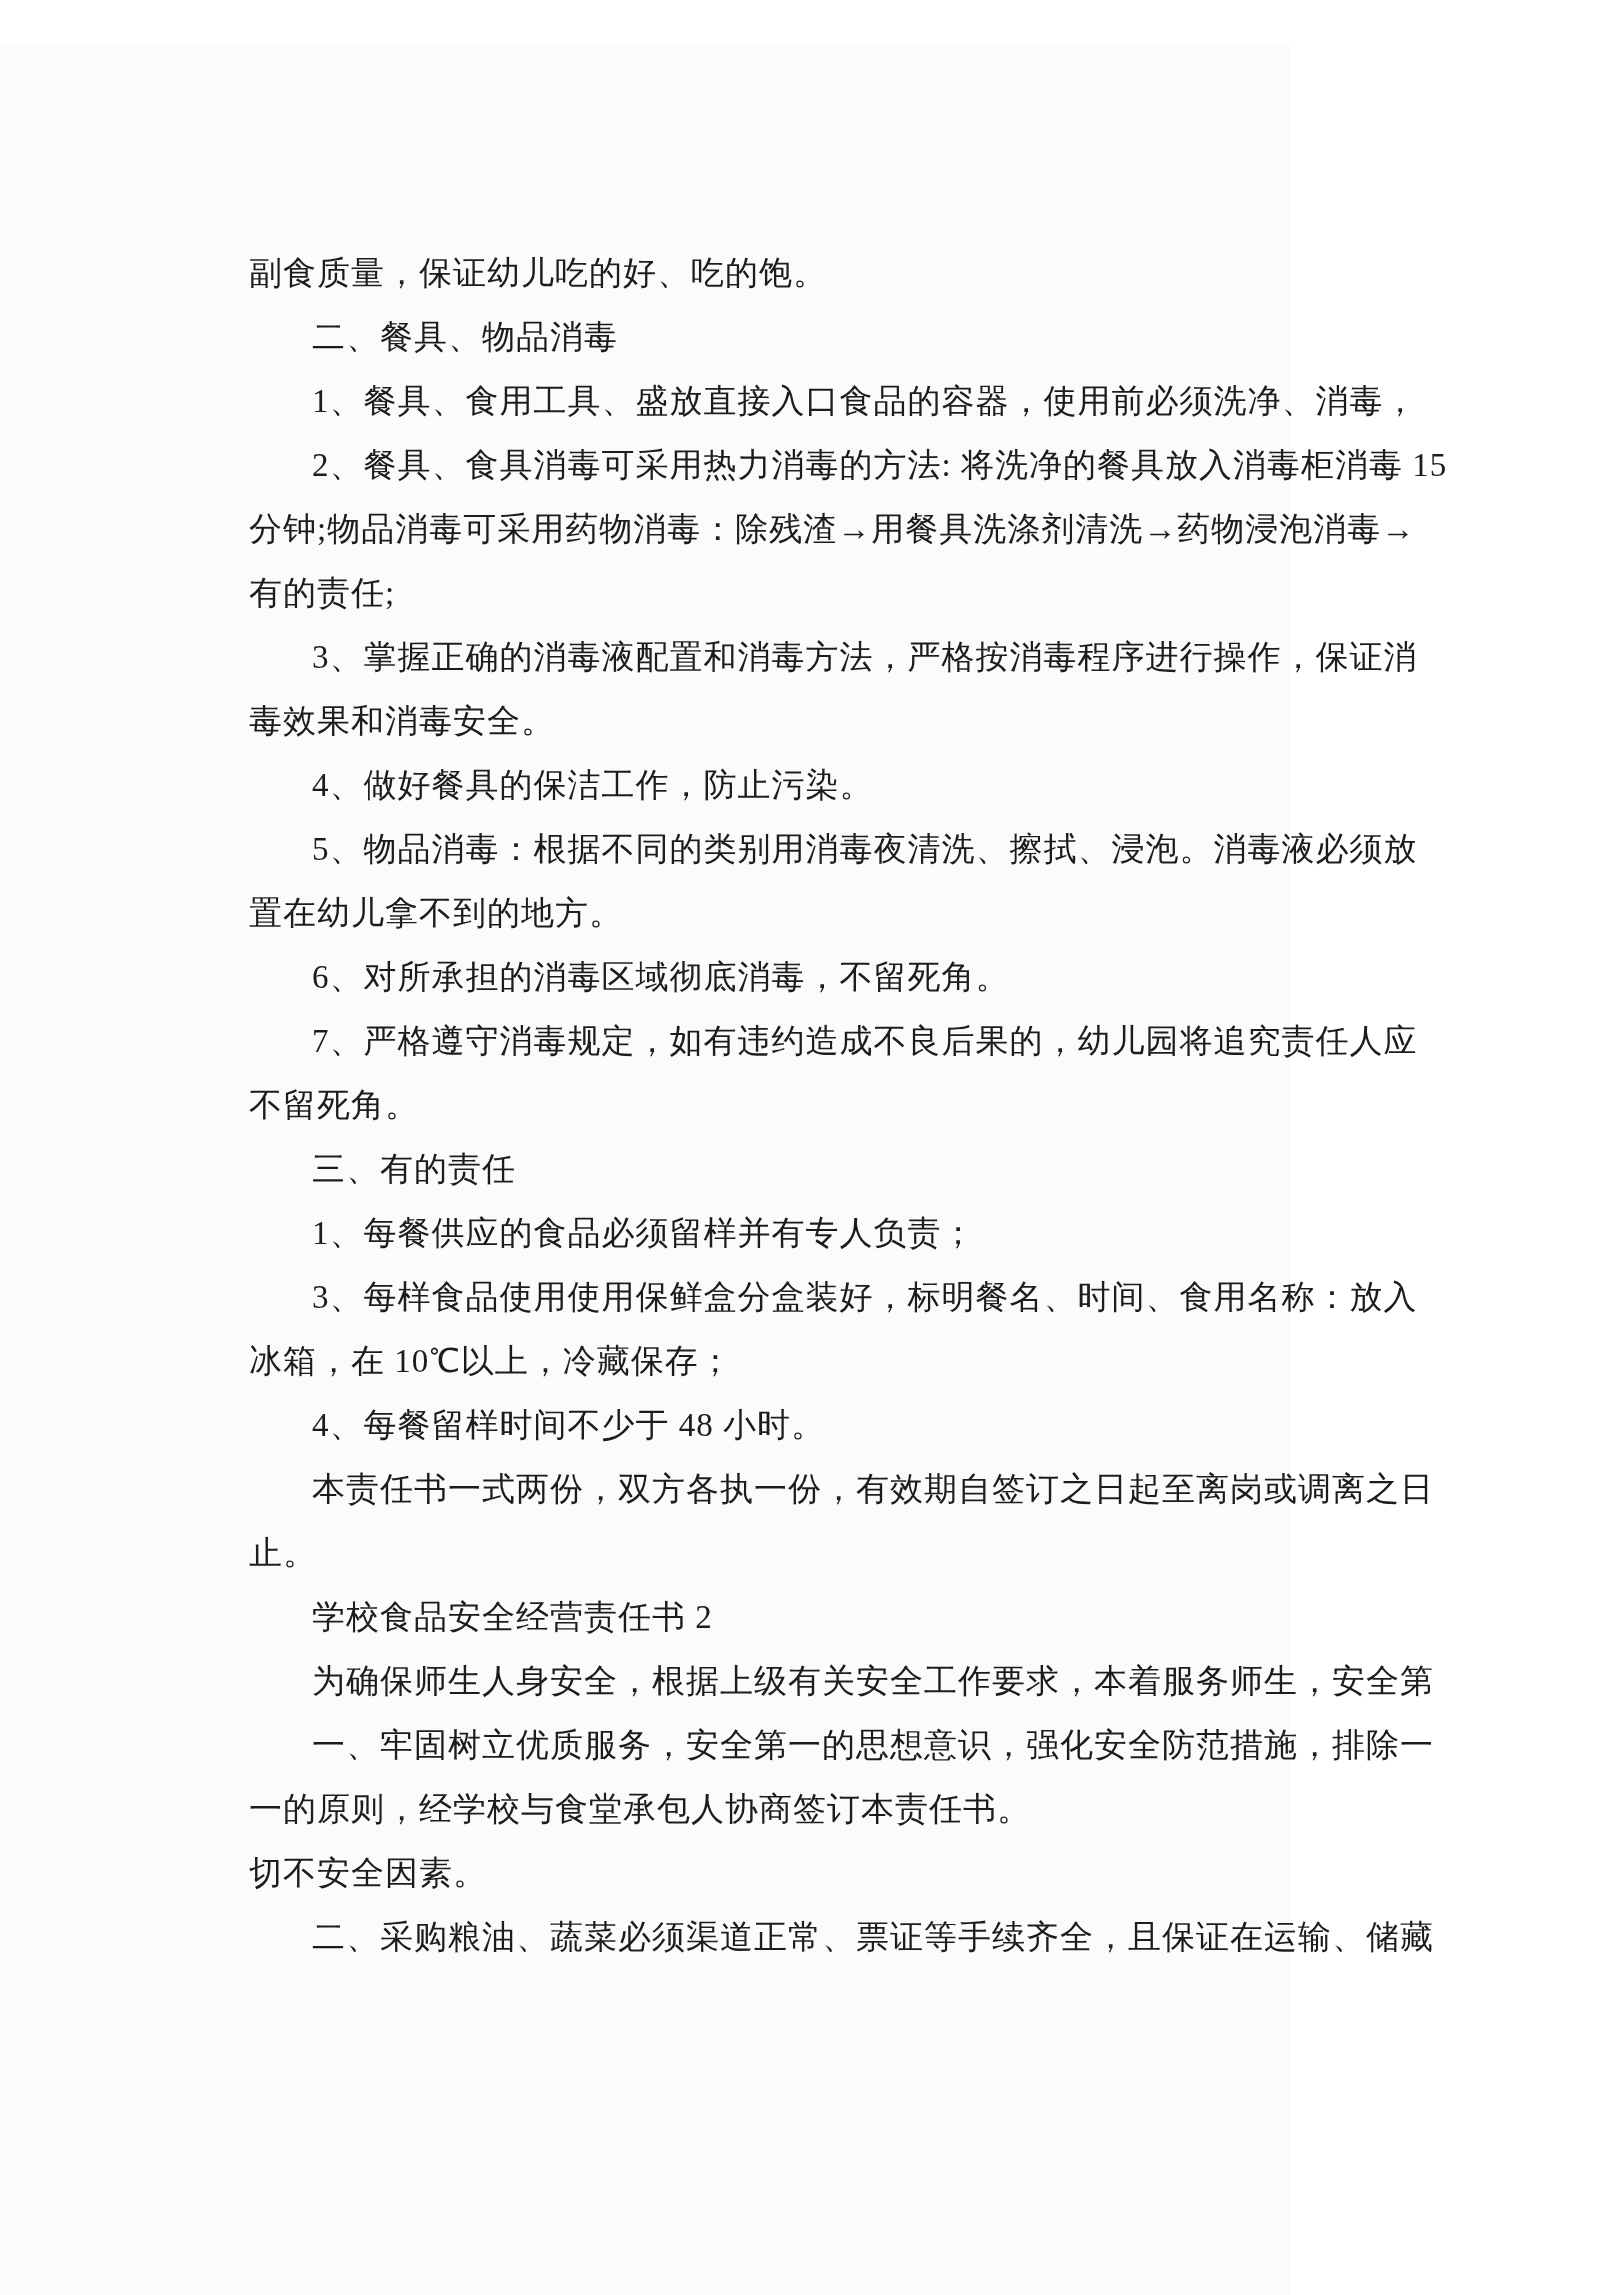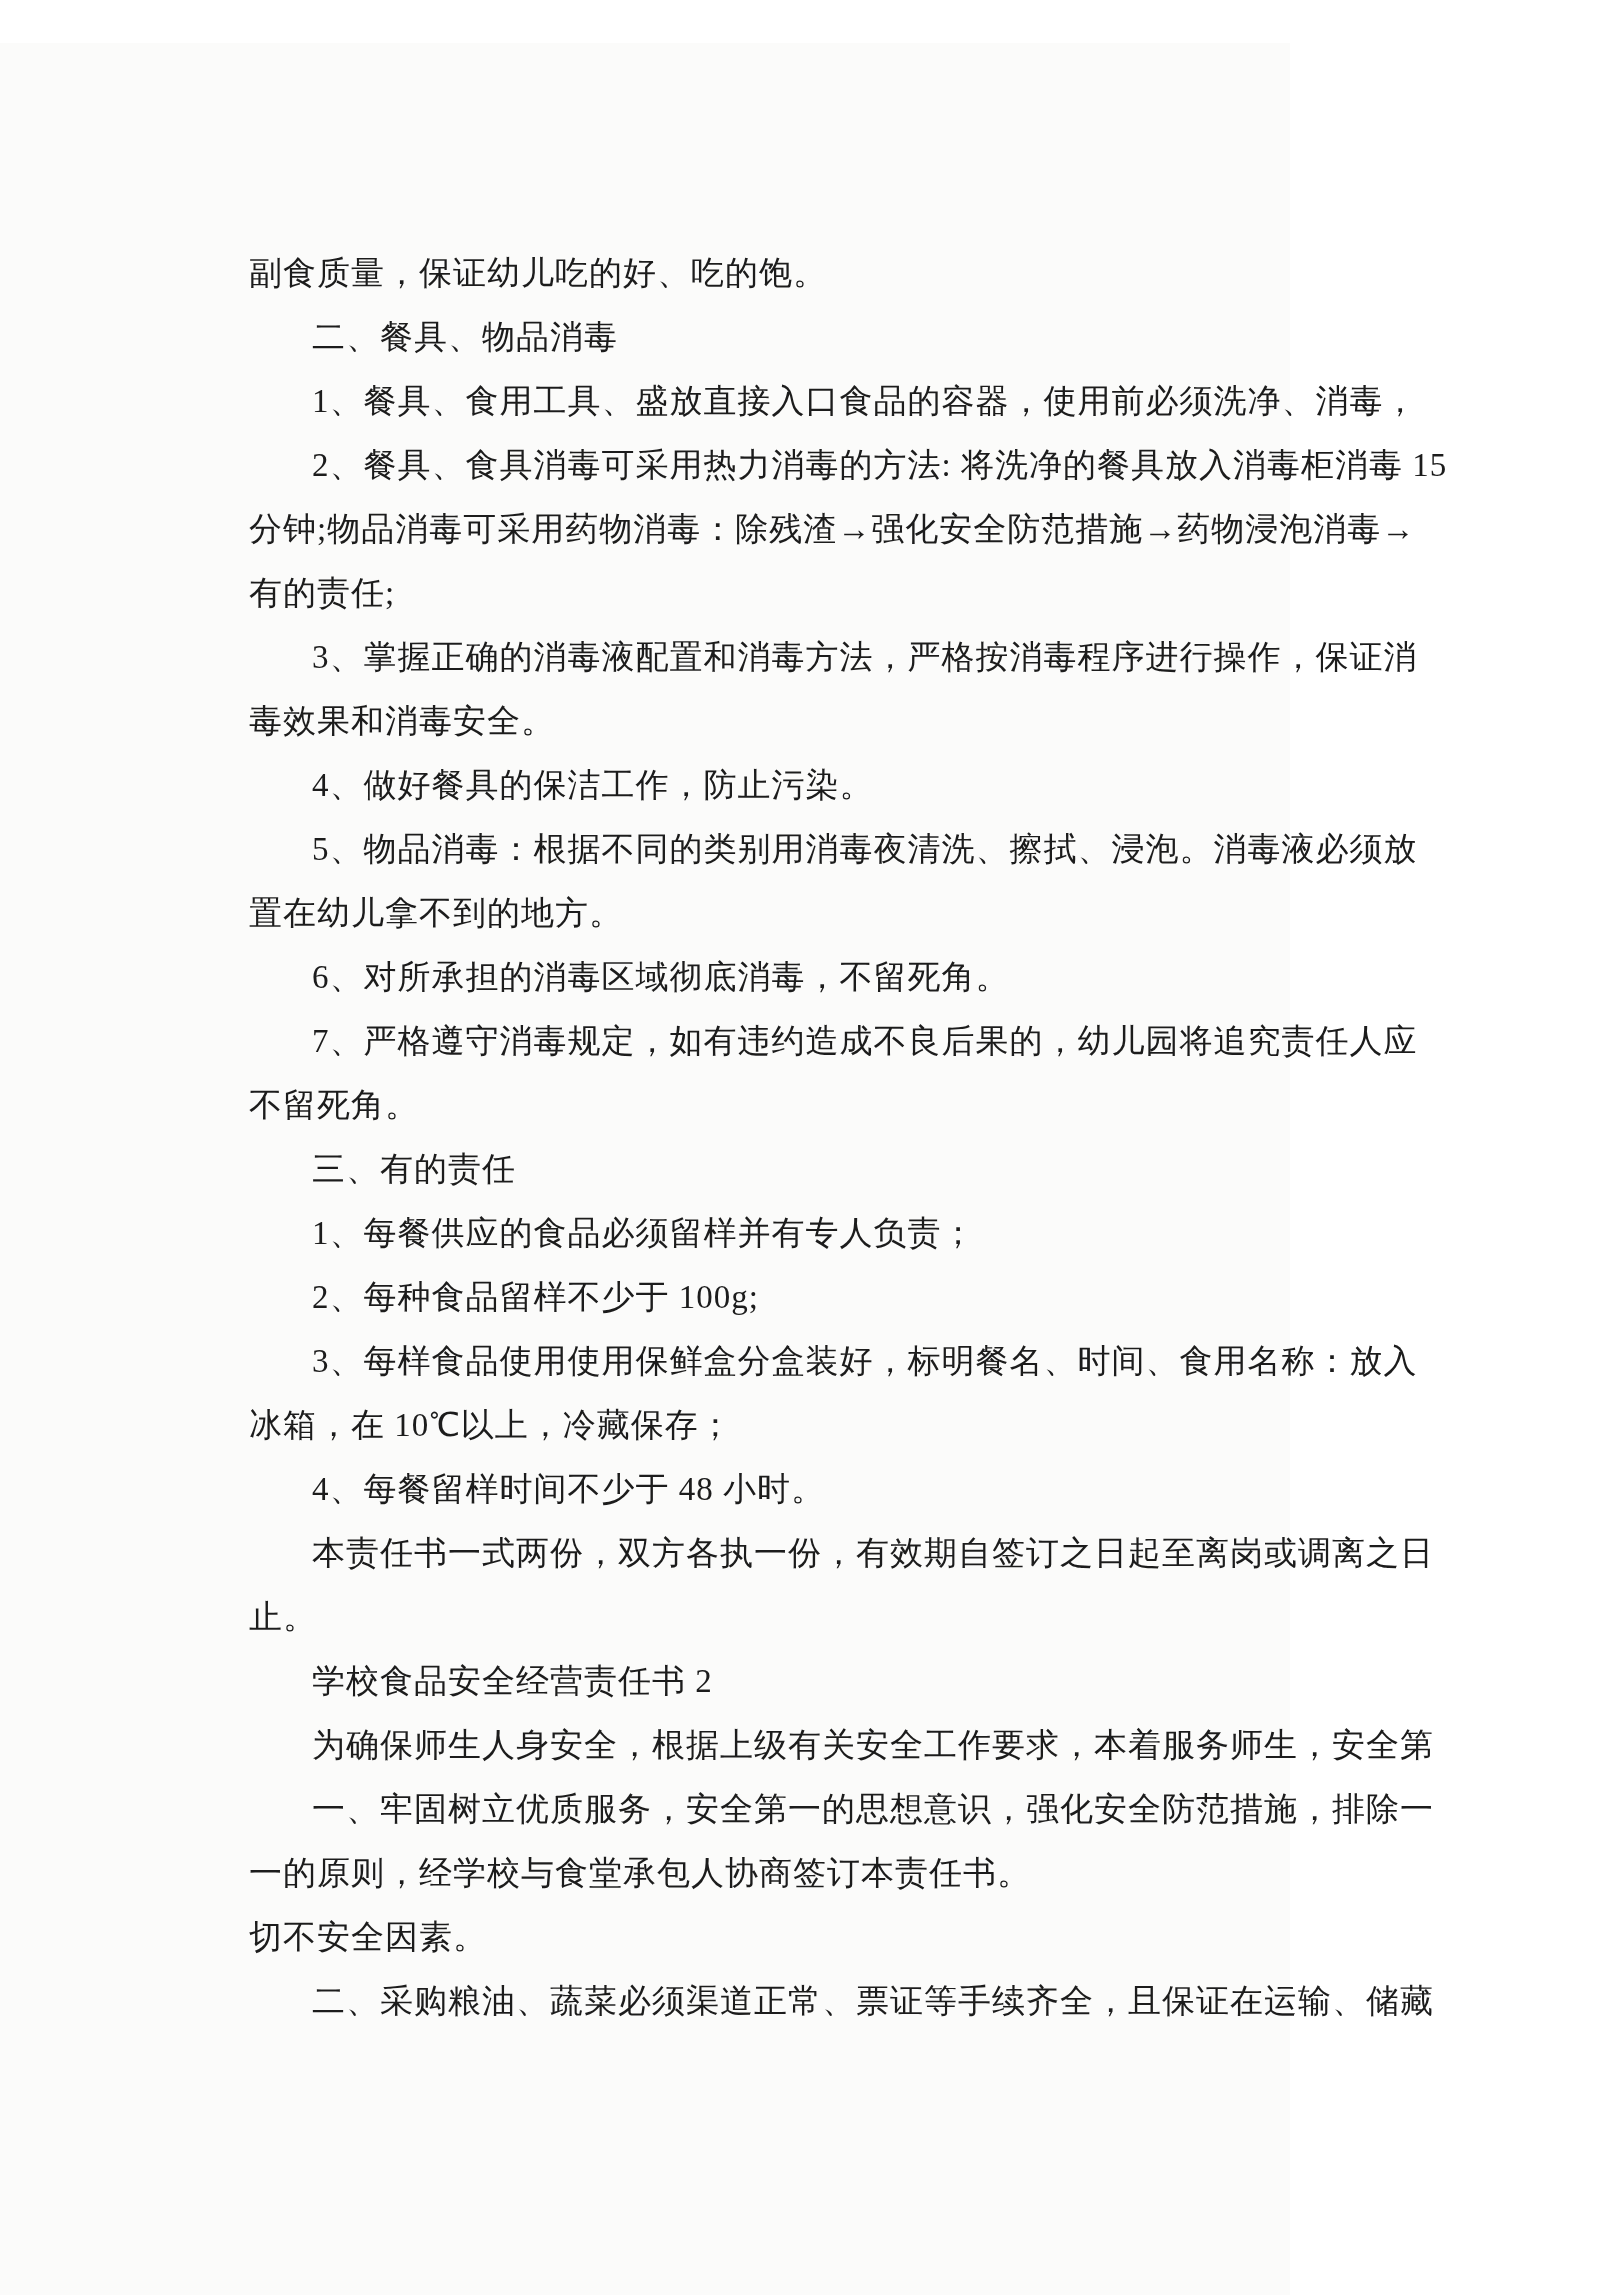--- a/index.html
+++ b/index.html
@@ -41,33 +41,32 @@
 </style>
 </head>
 <body>
 
 <div class="page">
   <div class="doc-body">
       <div class="line cont">副食质量，保证幼儿吃的好、吃的饱。</div>
       <div class="line ind">二、餐具、物品消毒</div>
       <div class="line ind">1、餐具、食用工具、盛放直接入口食品的容器，使用前必须洗净、消毒，</div>
       <div class="line ind">2、餐具、食具消毒可采用热力消毒的方法: 将洗净的餐具放入消毒柜消毒 15</div>
-      <div class="line cont">分钟;物品消毒可采用药物消毒：除残渣→强化安全防范措施→药物浸泡消毒→</div>
+      <div class="line cont">分钟;物品消毒可采用药物消毒：除残渣→用餐具洗涤剂清洗→药物浸泡消毒→</div>
       <div class="line cont">有的责任;</div>
       <div class="line ind">3、掌握正确的消毒液配置和消毒方法，严格按消毒程序进行操作，保证消</div>
       <div class="line cont">毒效果和消毒安全。</div>
       <div class="line ind">4、做好餐具的保洁工作，防止污染。</div>
       <div class="line ind">5、物品消毒：根据不同的类别用消毒夜清洗、擦拭、浸泡。消毒液必须放</div>
       <div class="line cont">置在幼儿拿不到的地方。</div>
       <div class="line ind">6、对所承担的消毒区域彻底消毒，不留死角。</div>
       <div class="line ind">7、严格遵守消毒规定，如有违约造成不良后果的，幼儿园将追究责任人应</div>
       <div class="line cont">不留死角。</div>
       <div class="line ind">三、有的责任</div>
       <div class="line ind">1、每餐供应的食品必须留样并有专人负责；</div>
-      <div class="line ind">2、每种食品留样不少于 100g;</div>
       <div class="line ind">3、每样食品使用使用保鲜盒分盒装好，标明餐名、时间、食用名称：放入</div>
       <div class="line cont">冰箱，在 10℃以上，冷藏保存；</div>
       <div class="line ind">4、每餐留样时间不少于 48 小时。</div>
       <div class="line ind">本责任书一式两份，双方各执一份，有效期自签订之日起至离岗或调离之日</div>
       <div class="line cont">止。</div>
       <div class="line ind">学校食品安全经营责任书 2</div>
       <div class="line ind">为确保师生人身安全，根据上级有关安全工作要求，本着服务师生，安全第</div>
       <div class="line ind">一、牢固树立优质服务，安全第一的思想意识，强化安全防范措施，排除一</div>
       <div class="line cont">一的原则，经学校与食堂承包人协商签订本责任书。</div>
       <div class="line cont">切不安全因素。</div>

